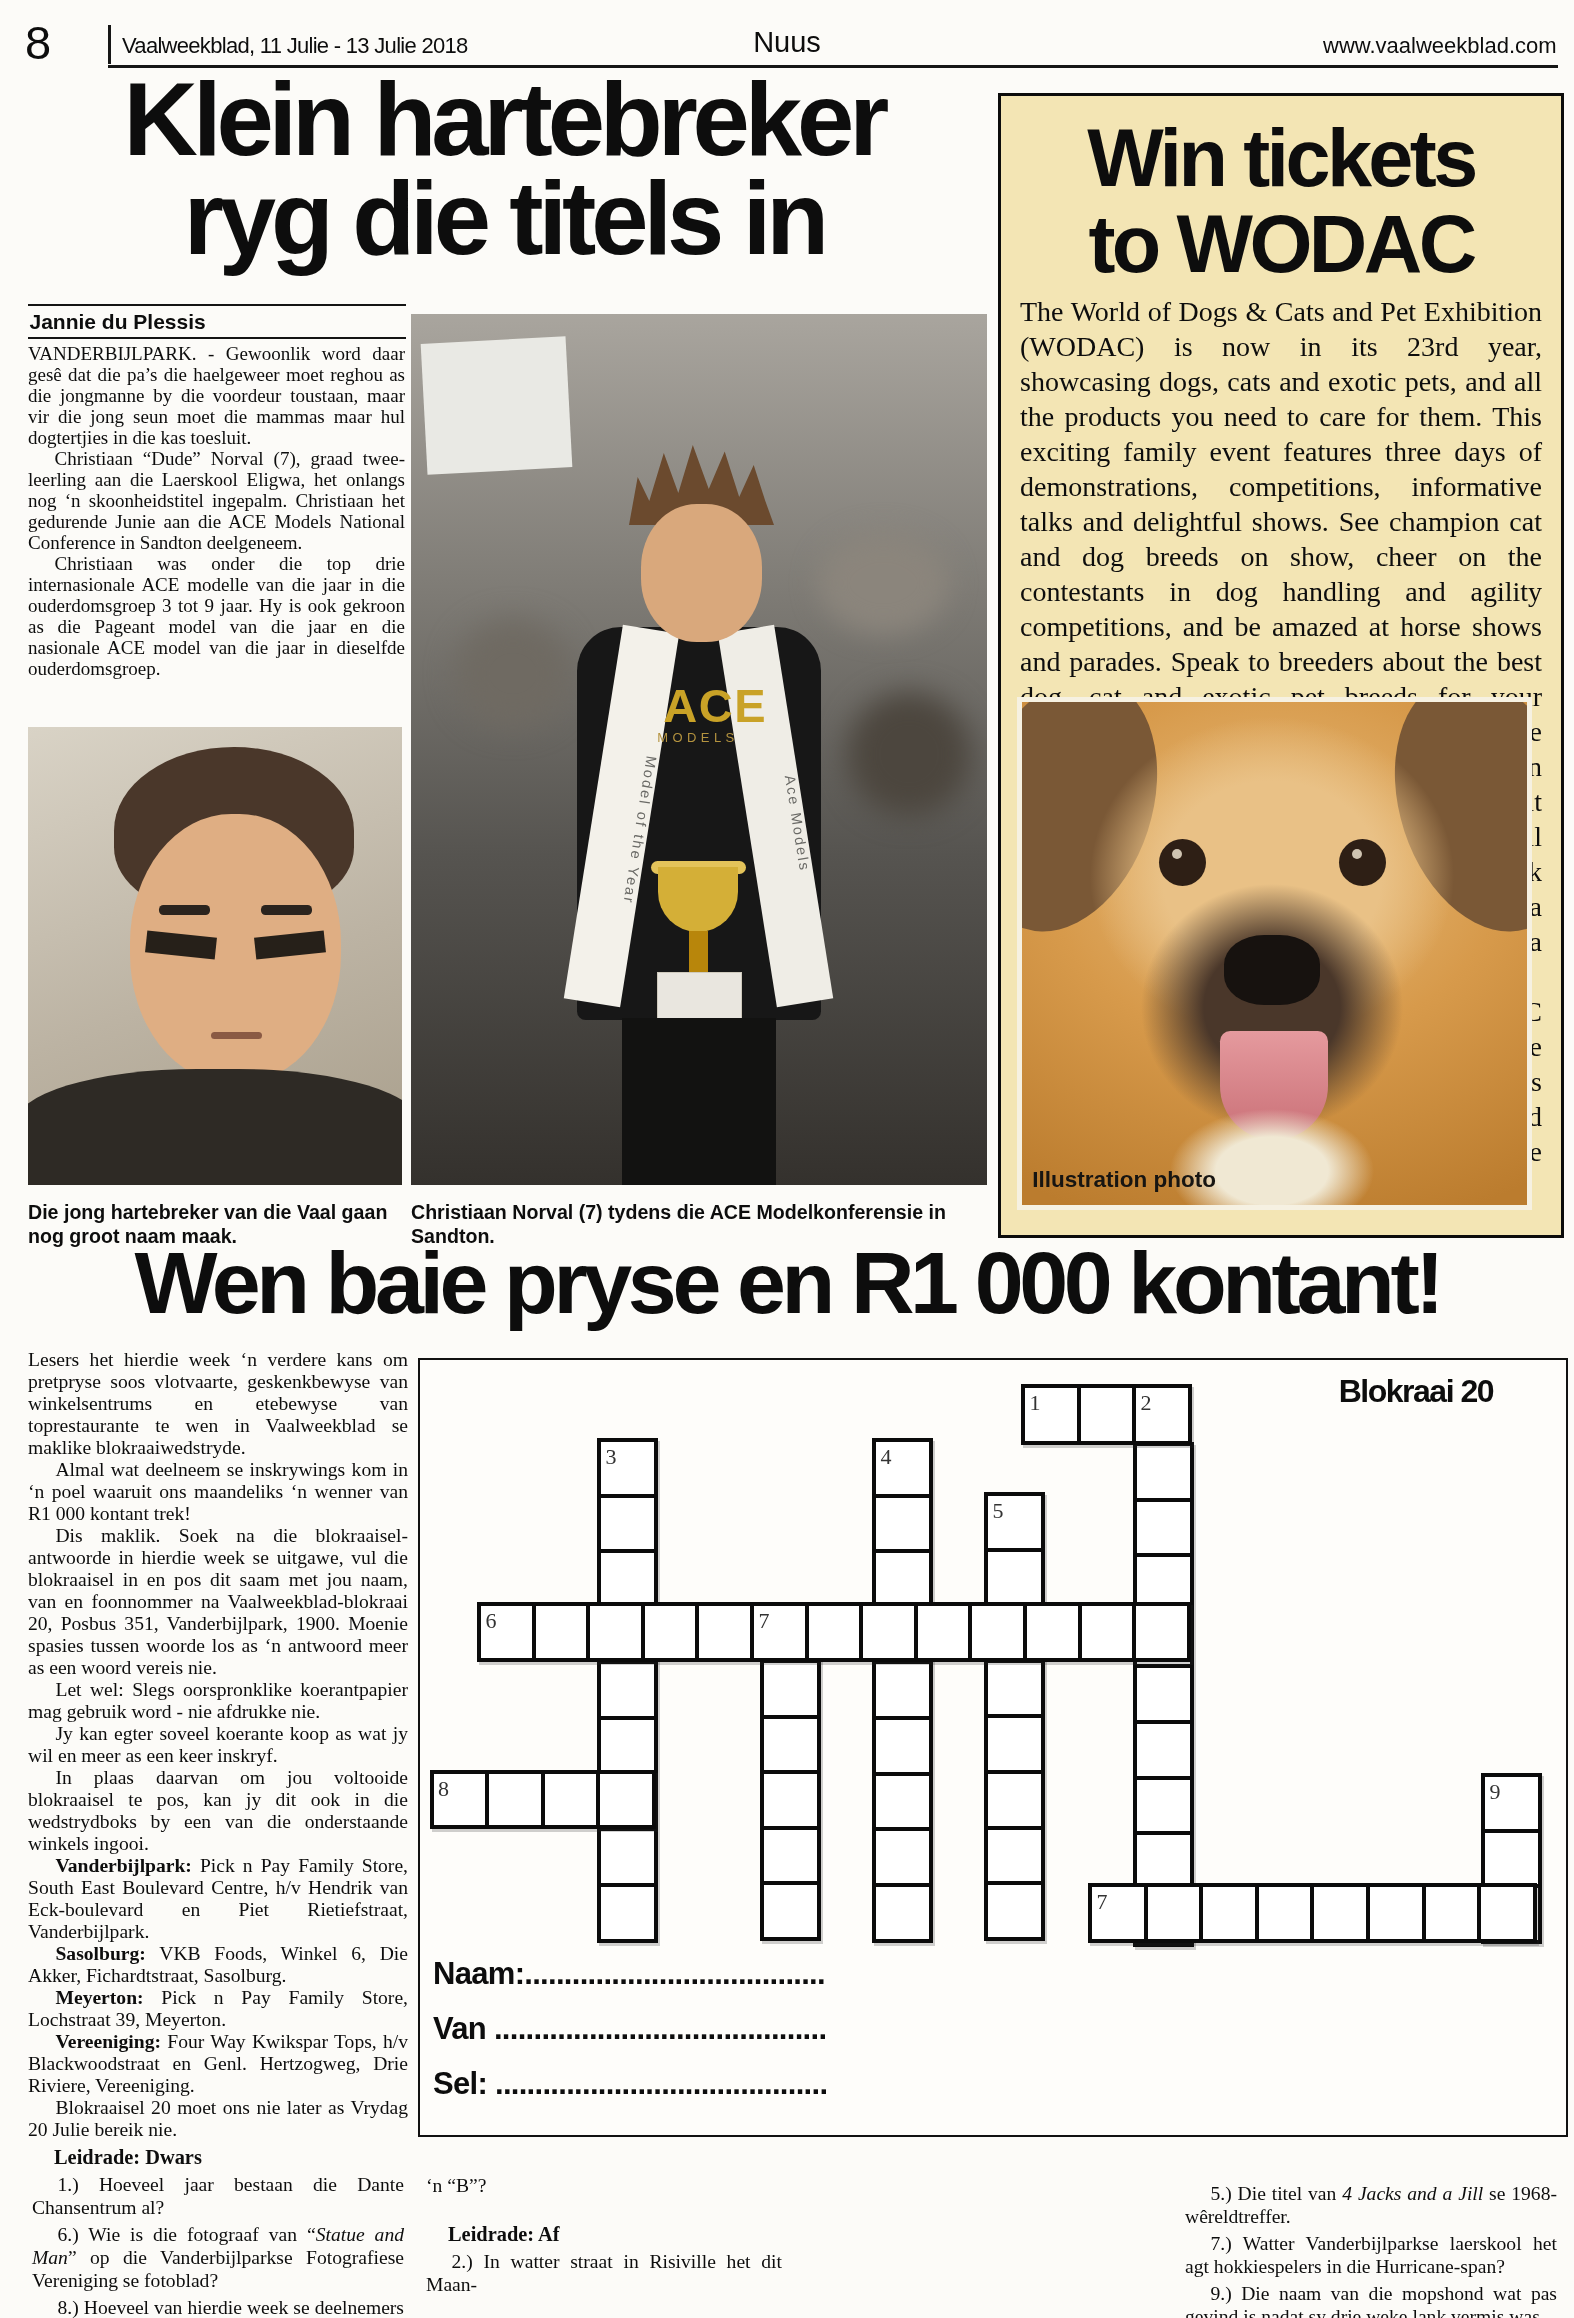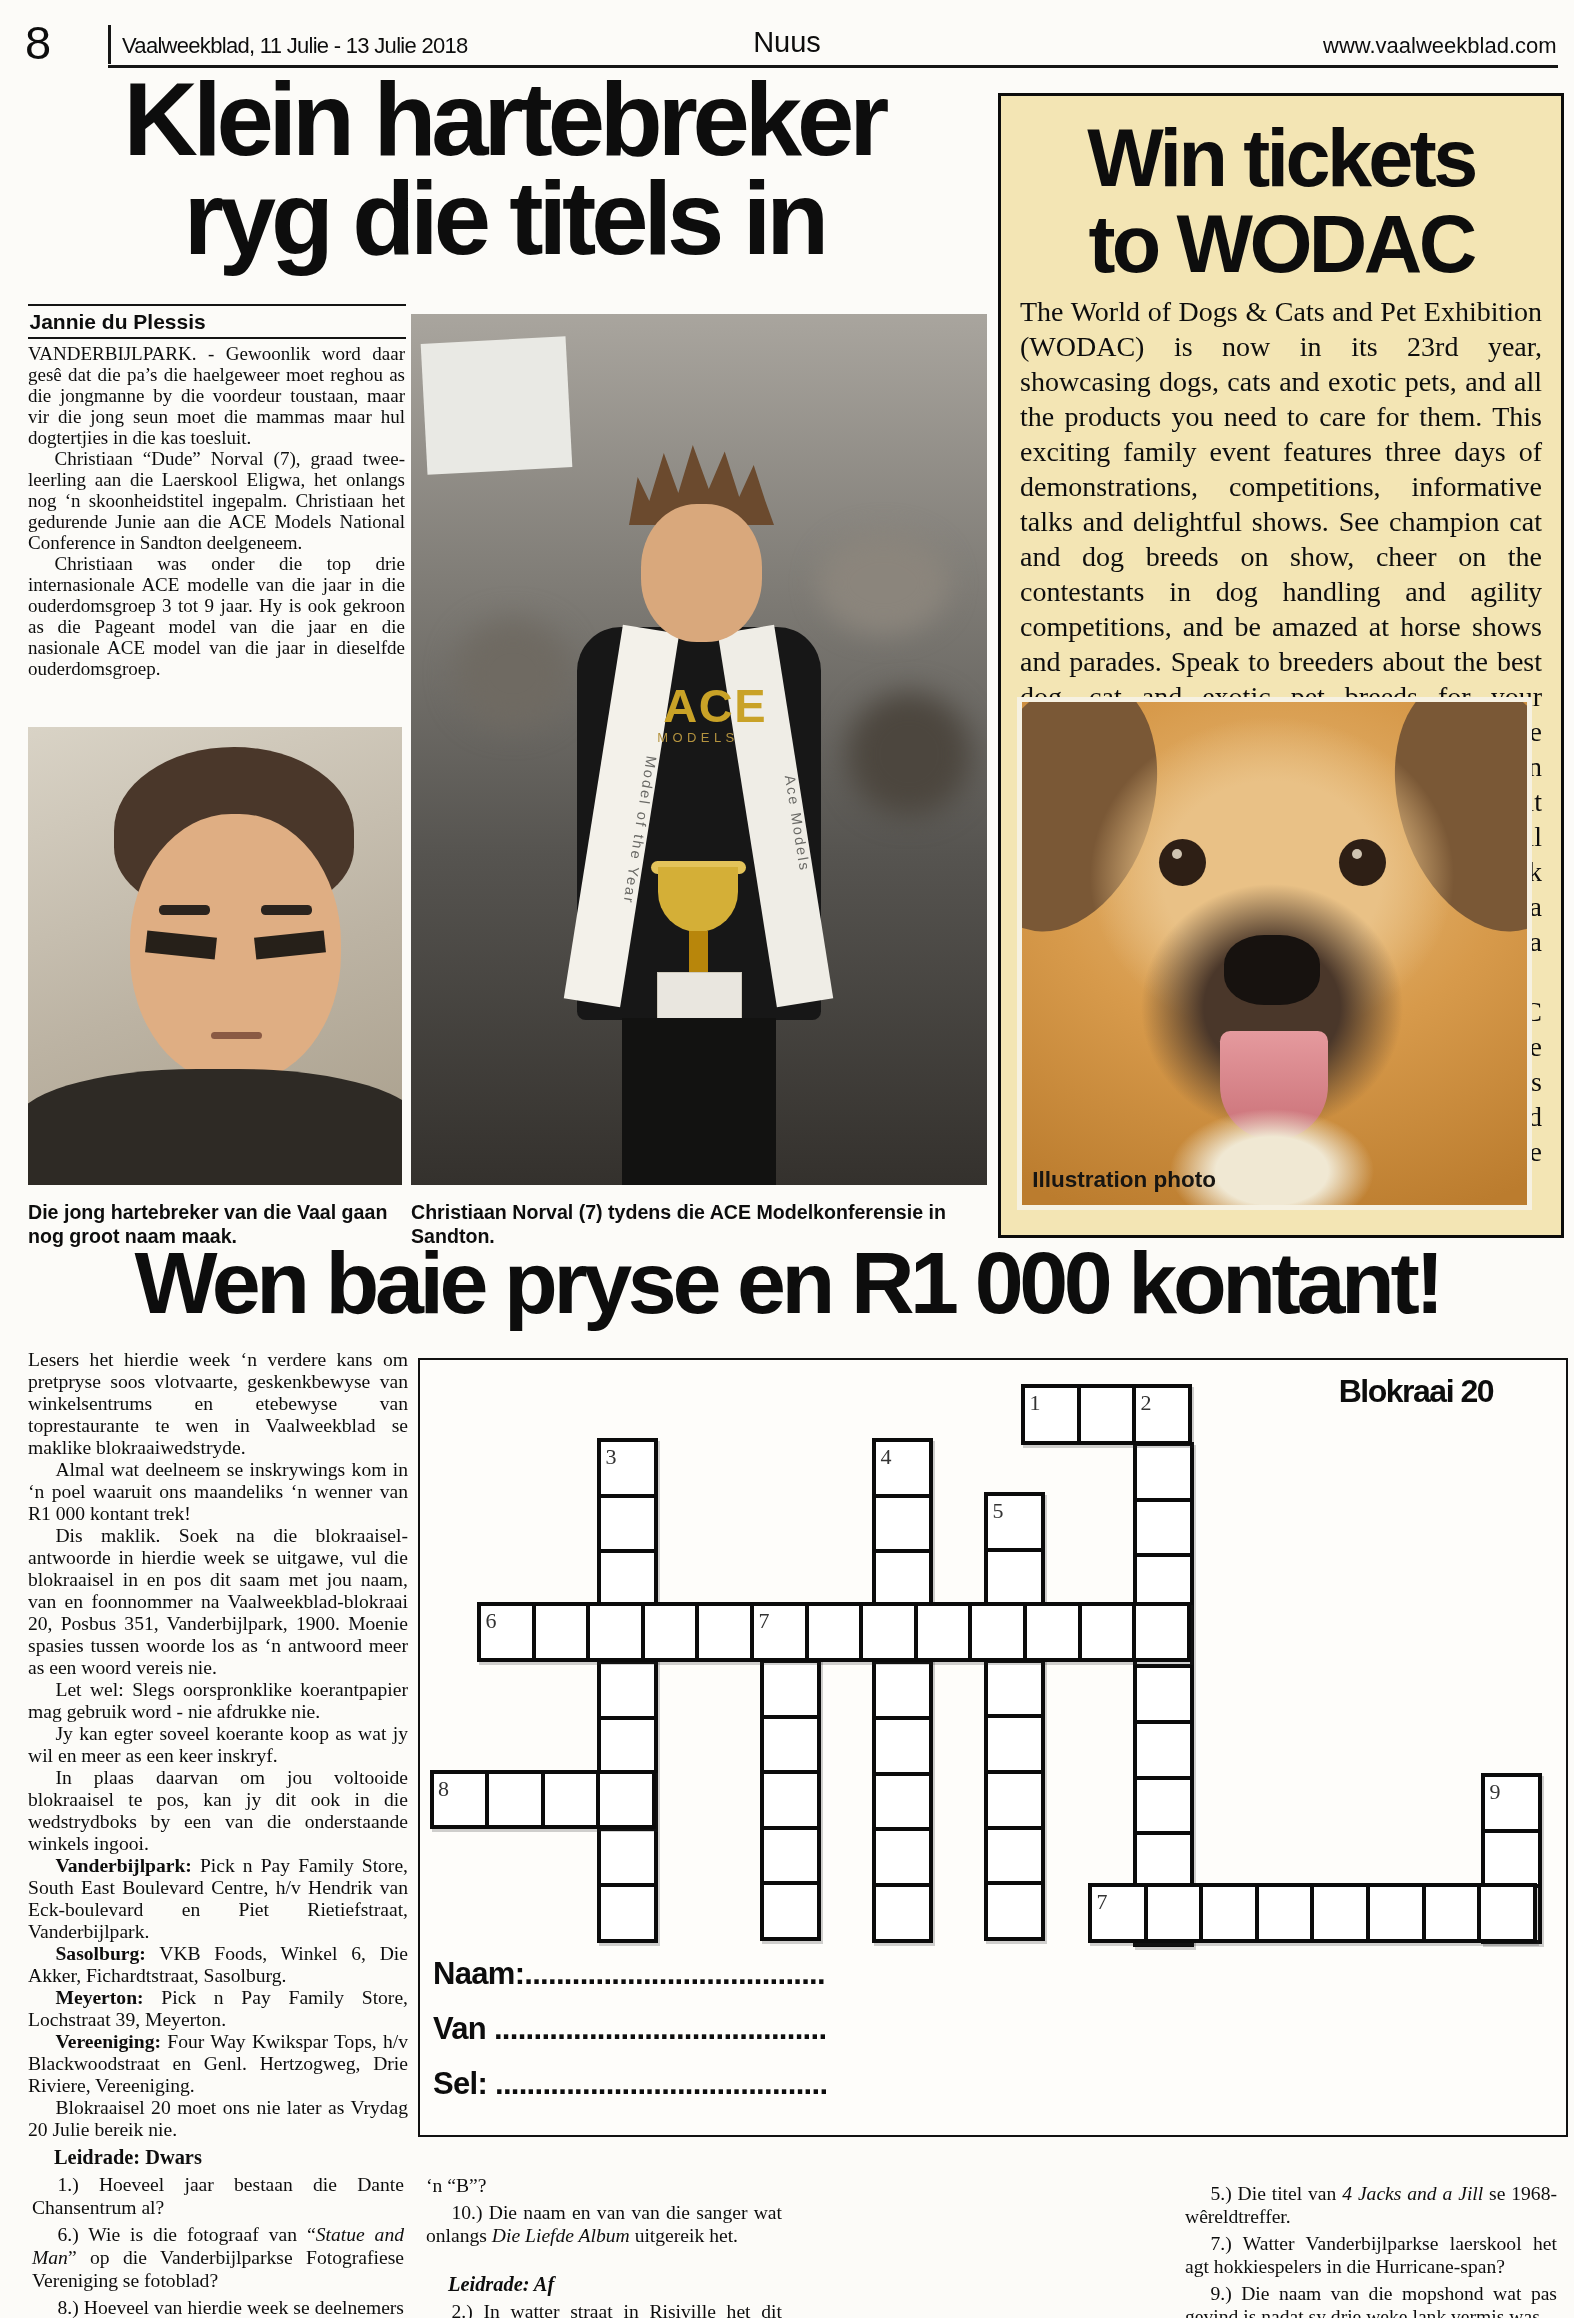--- a/index.html
+++ b/index.html
@@ -117,21 +117,21 @@
   .entry-form{left:13px;top:586px;width:436px;white-space:nowrap;overflow:hidden;
               font:bold 31px "Liberation Sans",sans-serif;line-height:55px;letter-spacing:-0.7px;}
   .entry-form div{overflow:hidden;height:55px;}
 
   
   .clue-col{font-size:19.6px;line-height:23px;}
   .clue-col p{margin:4px;text-align:justify;}
   .clue-col p.ind{text-indent:1.3em;}
   .clue-col .i{font-style:italic;}
   .clue-head{font-weight:bold;margin:0 0 1.5px 26px;font-size:20.4px;}
-  .clue-head.gap{margin-top:26px;font-style:italic;}
+  .clue-head.gap{margin-top:26px;}
   .col1{left:28px;top:2146px;width:380px;}
   .col2{left:422px;top:2170px;width:364px;}
   .col3{left:798px;top:2174px;width:372px;}
   .col4{left:1181px;top:2178px;width:380px;}
 </style>
 </head>
 <body>
 
 <div class="page">
 
@@ -352,21 +352,20 @@
   </div>
 
   <div class="abs clue-col col1">
       <div class="clue-head">Leidrade: Dwars</div>
       <p class="ind"><span>1.) Hoeveel jaar bestaan die Dante Chansentrum al?</span></p>
       <p class="ind"><span>6.) Wie is die fotograaf van “</span><span class="i">Statue and Man</span><span>” op die Vanderbijlparkse Fotografiese Vereniging se fotoblad?</span></p>
       <p class="ind"><span>8.) Hoeveel van hierdie week se deelnemers op die babawedstrydblad, se vanne begin met</span></p>
     </div>
   <div class="abs clue-col col2">
       <p><span>‘n “B”?</span></p>
-      <p class="ind"><span>10.) Die naam en van van die sanger wat onlangs </span><span class="i">Die Liefde Album</span><span> uitgereik het.</span></p>
       <div class="clue-head gap">Leidrade: Af</div>
       <p class="ind"><span>2.) In watter straat in Risiville het dit Maan-</span></p>
     </div>
   <div class="abs clue-col col4">
       <p class="ind"><span>5.) Die titel van </span><span class="i">4 Jacks and a Jill</span><span> se 1968-wêreldtreffer.</span></p>
       <p class="ind"><span>7.) Watter Vanderbijlparkse laerskool het agt hokkiespelers in die Hurricane-span?</span></p>
       <p class="ind"><span>9.) Die naam van die mopshond wat pas gevind is nadat sy drie weke lank vermis was.</span></p>
     </div>
 
 </div>

